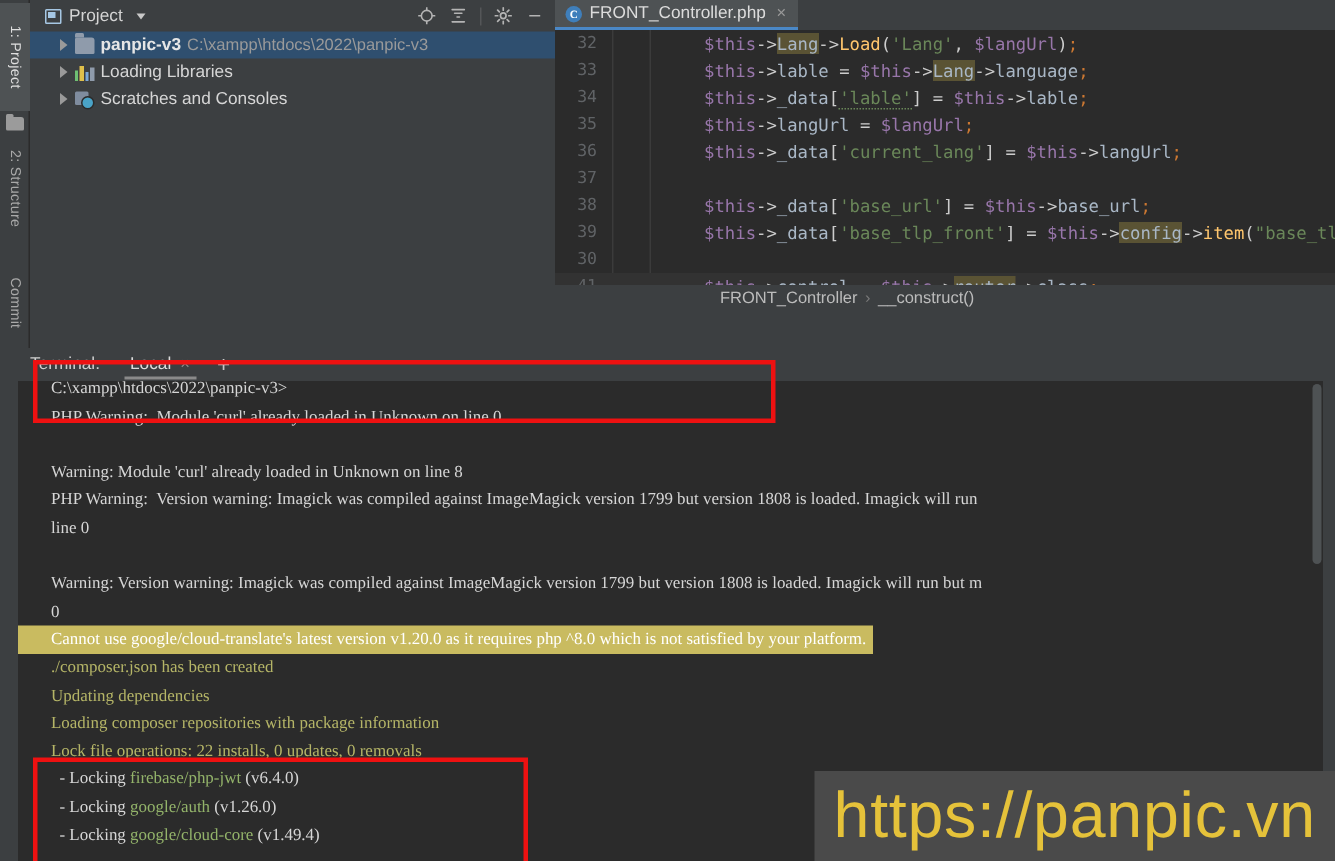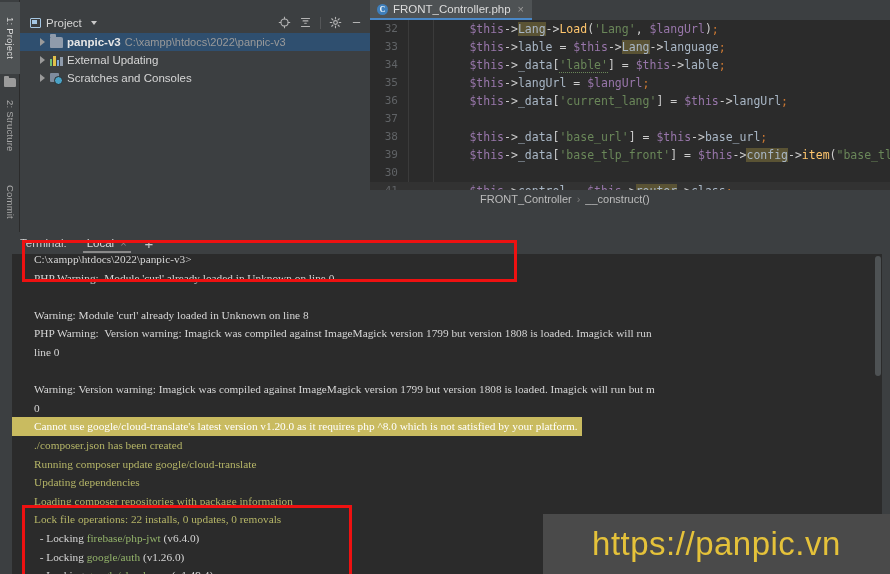--- a/index.html
+++ b/index.html
@@ -21,21 +21,21 @@
   #vt-structure{ top:88px; height:76px; }
   #vt-commit{ top:172px; height:60px; }
   .vfolder{ position:absolute; left:4px; top:78px; width:12px; height:9px;
             background:#9b9b9b; border-radius:1px 2px 1px 1px; }
   .vfolder:after{ content:""; position:absolute; left:0; top:-2.5px; width:5px;height:3px;
                   background:#9b9b9b; border-radius:1px 1px 0 0;}
   .vbottom{ position:absolute; left:3px; bottom:18px; width:14px; height:20px;
             writing-mode:vertical-rl; font-size:8px; color:#7a7a7a; overflow:hidden;}
 
   
-  .projpanel{ position:absolute; left:20px; top:12px; width:350px; height:208px;
+  .projpanel{ position:absolute; left:20px; top:0; width:350px; height:208px;
               background:#3c3f41; }
   .proj-toolbar{ position:absolute; left:0; top:0; width:350px; height:21px;
                  background:#3c3f41; display:flex; align-items:center; }
   .proj-title{ display:flex; align-items:center; gap:5px; padding-left:10px;
                font-size:11.5px; color:#d4d4d4; }
   .proj-ico-win{ width:11px;height:10px; border:1.4px solid #a6c7e3; border-radius:1px;
                  background:#3c3f41; position:relative; }
   .proj-ico-win:after{ content:""; position:absolute; left:1px; top:1px;
                        width:5px; height:4px; background:#a6c7e3;}
   .caret-dn{ width:0;height:0; border-left:3.5px solid transparent;
@@ -138,21 +138,21 @@
               background:#4e5254; border-radius:3px;}
 
   
   .redbox{ position:absolute; border:3px solid #ee1111; pointer-events:none; }
   #rb1{ left:22px; top:240px; width:495px; height:42px; }
   #rb2{ left:22px; top:505px; width:330px; height:90px; }
 
   
   .wm{ position:absolute; left:543px; top:514px; width:347px; height:60px;
        background:#4a4a4a; display:flex; align-items:center; justify-content:center; }
-  .wm span{ color:#e5c23a; font-size:33px; letter-spacing:.5px;
+  .wm span{ color:#e5c23a; font-size:43px; letter-spacing:.5px;
             font-family:"Liberation Sans", sans-serif; }
 </style>
 </head>
 <body>
 
 <div id="app">
 
   <div class="vstrip">
     <div class="vtab active" id="vt-project">
       <span>1: Project</span>
@@ -209,21 +209,21 @@
         <span class="tpath">C:\xampp\htdocs\2022\panpic-v3</span>
       </div>
       <div class="trow">
         <span class="tri"></span>
         <span class="libico">
             <i></i>
             <i></i>
             <i></i>
             <i></i>
           </span>
-        <span>External Updating</span>
+        <span>Loading Libraries</span>
       </div>
       <div class="trow">
         <span class="tri"></span>
         <span class="scico"></span>
         <span>Scratches and Consoles</span>
       </div>
     </div>
   </div>
 
   <div class="editor">
@@ -271,21 +271,20 @@
         <div class="tline ">PHP Warning:  Module 'curl' already loaded in Unknown on line 0</div>
         <div class="tline "></div>
         <div class="tline ">Warning: Module 'curl' already loaded in Unknown on line 8</div>
         <div class="tline ">PHP Warning:  Version warning: Imagick was compiled against ImageMagick version 1799 but version 1808 is loaded. Imagick will run</div>
         <div class="tline ">line 0</div>
         <div class="tline "></div>
         <div class="tline ">Warning: Version warning: Imagick was compiled against ImageMagick version 1799 but version 1808 is loaded. Imagick will run but m</div>
         <div class="tline ">0</div>
         <div class="tline hlrow"><span class="hlbox">Cannot use google/cloud-translate's latest version v1.20.0 as it requires php ^8.0 which is not satisfied by your platform.</span></div>
         <div class="tline green">./composer.json has been created</div>
-        <div class="tline green">Running composer update google/cloud-translate</div>
         <div class="tline green">Updating dependencies</div>
         <div class="tline green">Loading composer repositories with package information</div>
         <div class="tline green">Lock file operations: 22 installs, 0 updates, 0 removals</div>
         <div class="tline green"><span class="w">  - Locking </span><span class="g">firebase/php-jwt</span><span class="w"> (v6.4.0)</span></div>
         <div class="tline green"><span class="w">  - Locking </span><span class="g">google/auth</span><span class="w"> (v1.26.0)</span></div>
         <div class="tline green"><span class="w">  - Locking </span><span class="g">google/cloud-core</span><span class="w"> (v1.49.4)</span></div>
       </div>
     <div class="tscroll">
         <i></i>
       </div>

